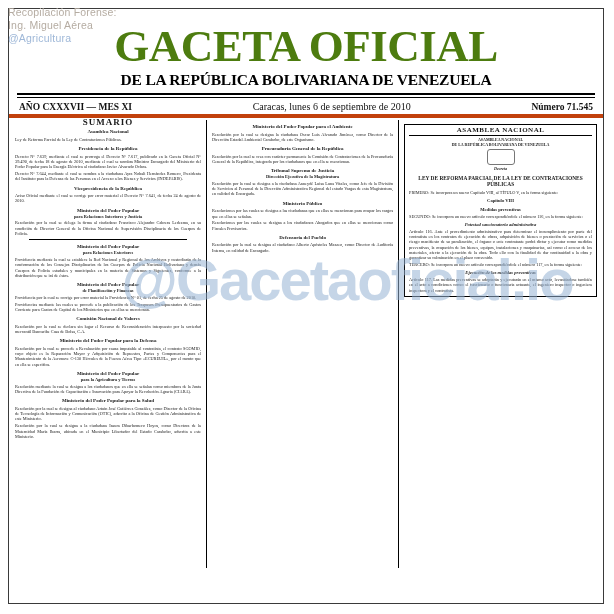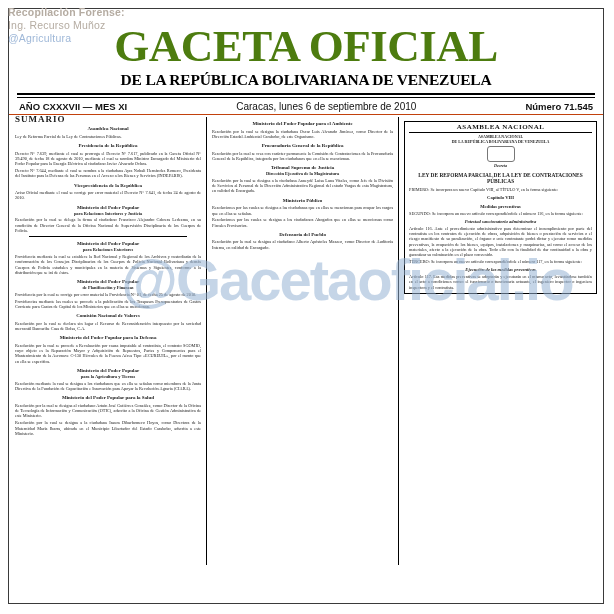--- a/index.html
+++ b/index.html
@@ -21,21 +21,21 @@
     position: absolute;
     top: 6px;
     left: 8px;
     font-family: "Liberation Sans", sans-serif;
     font-size: 10.5px;
     line-height: 13px;
     color: #b0a9a0;
     z-index: 30;
     letter-spacing: .2px;
   }
-  .credit .line1 { color: #b5aca2; font-weight: bold; }
+  .credit .line1 { color: #b5aca2; }
   .credit .line2 { color: #b5aca2; }
   .credit .line3 { color: #9fb8d8; }
 
   .watermark {
     position: absolute;
     left: 0;
     top: 246px;
     width: 614px;
     text-align: center;
     font-family: "Liberation Sans", sans-serif;
@@ -89,25 +89,25 @@
     border-bottom: 1px solid #000;
     height: 2px;
     margin: 3px 8px 0 8px;
   }
 
   
   .issue-line {
     display: flex;
     justify-content: space-between;
     align-items: baseline;
-    font-family: Liberation Sans, sans-serif;
+    font-family: Liberation Serif, serif;
     font-size: 9.5px;
     font-weight: bold;
     padding: 3px 10px 2px 10px;
-    border-bottom: 1px solid #c2410c;
+    border-bottom: 4px solid #c2410c;
   }
   .issue-line .mid { font-weight: normal; font-size: 10px; }
 
   
   .body-wrap {
     display: flex;
     padding: 2px 6px 0 6px;
     height: 450px;
     box-sizing: border-box;
   }
@@ -117,20 +117,21 @@
     font-size: 4.3px;
     line-height: 5.3px;
     text-align: justify;
     color: #1a1a1a;
   }
   .col-left  { width: 33%; padding-right: 5px; border-right: 1px solid #000; }
   .col-mid   { width: 33%; padding: 0 5px; border-right: 1px solid #000; }
   .col-right { width: 34%; padding-left: 5px; }
 
   .sumario {
+    text-align: center;
     font-size: 9px;
     font-weight: bold;
     letter-spacing: 1px;
     margin-bottom: 2px;
   }
   .org {
     text-align: center;
     font-weight: bold;
     font-size: 5px;
     line-height: 6px;
@@ -301,17 +302,17 @@
         <div class="cap ital">Ejecución de las medidas preventivas</div>
         <div class="para">Artículo 117. Las medidas preventivas se adoptarán y ejecutarán en el mismo acto, levantándose también en el acto a condiciones como: el funcionario o funcionaria actuante, el ingeniero inspector o ingeniera inspectora y el contratista.</div>
       </div>
     </div>
 
   </div>
 </div>
 
 <div class="credit">
   <div class="line1">Recopilación Forense:</div>
-  <div class="line2">Ing. Recurso Muñoz</div>
+  <div class="line2">Ing. Miguel Aérea</div>
   <div class="line3">@Agricultura</div>
 </div>
 
 <div class="watermark">@Gacetaoficial.io</div>
 
 </body></html>

